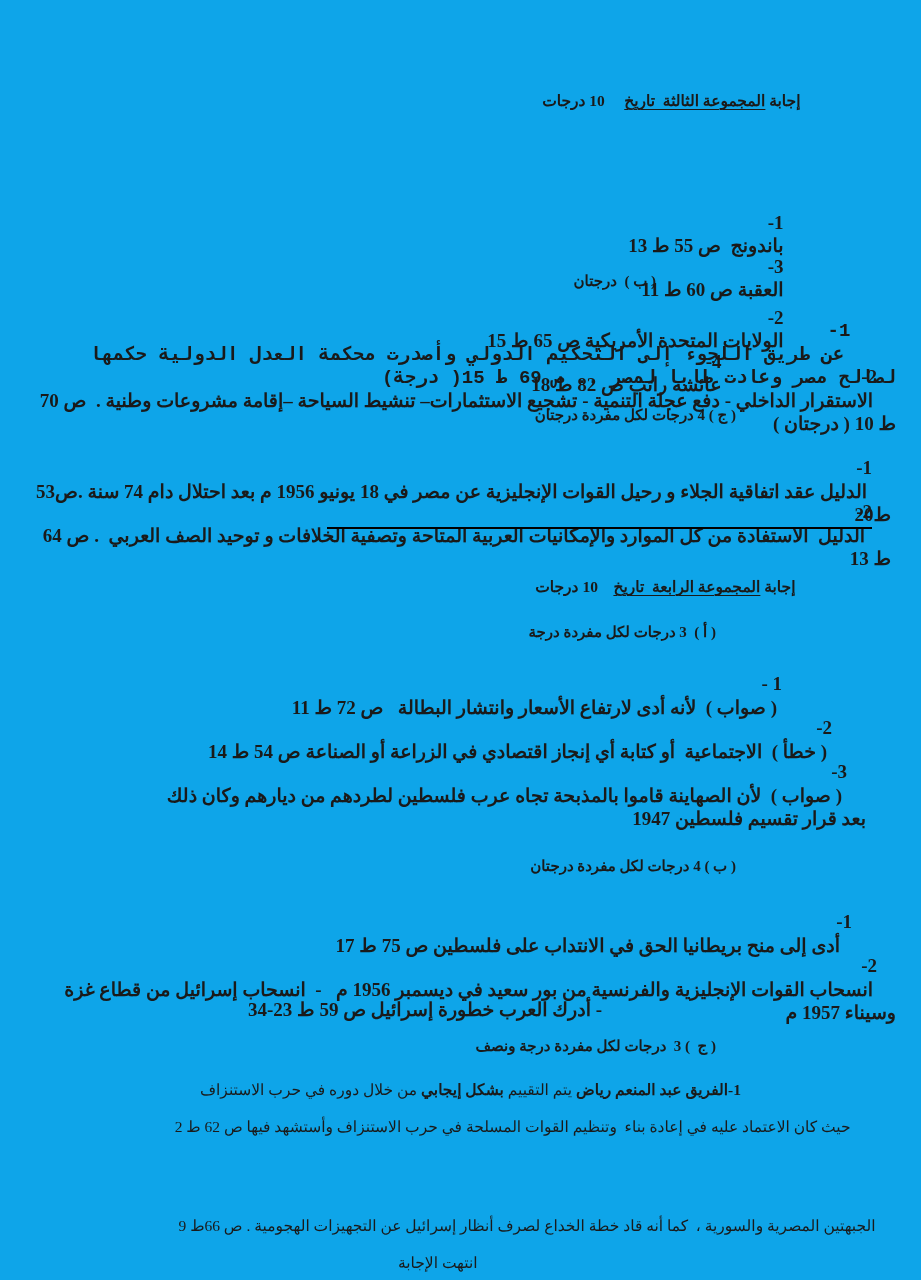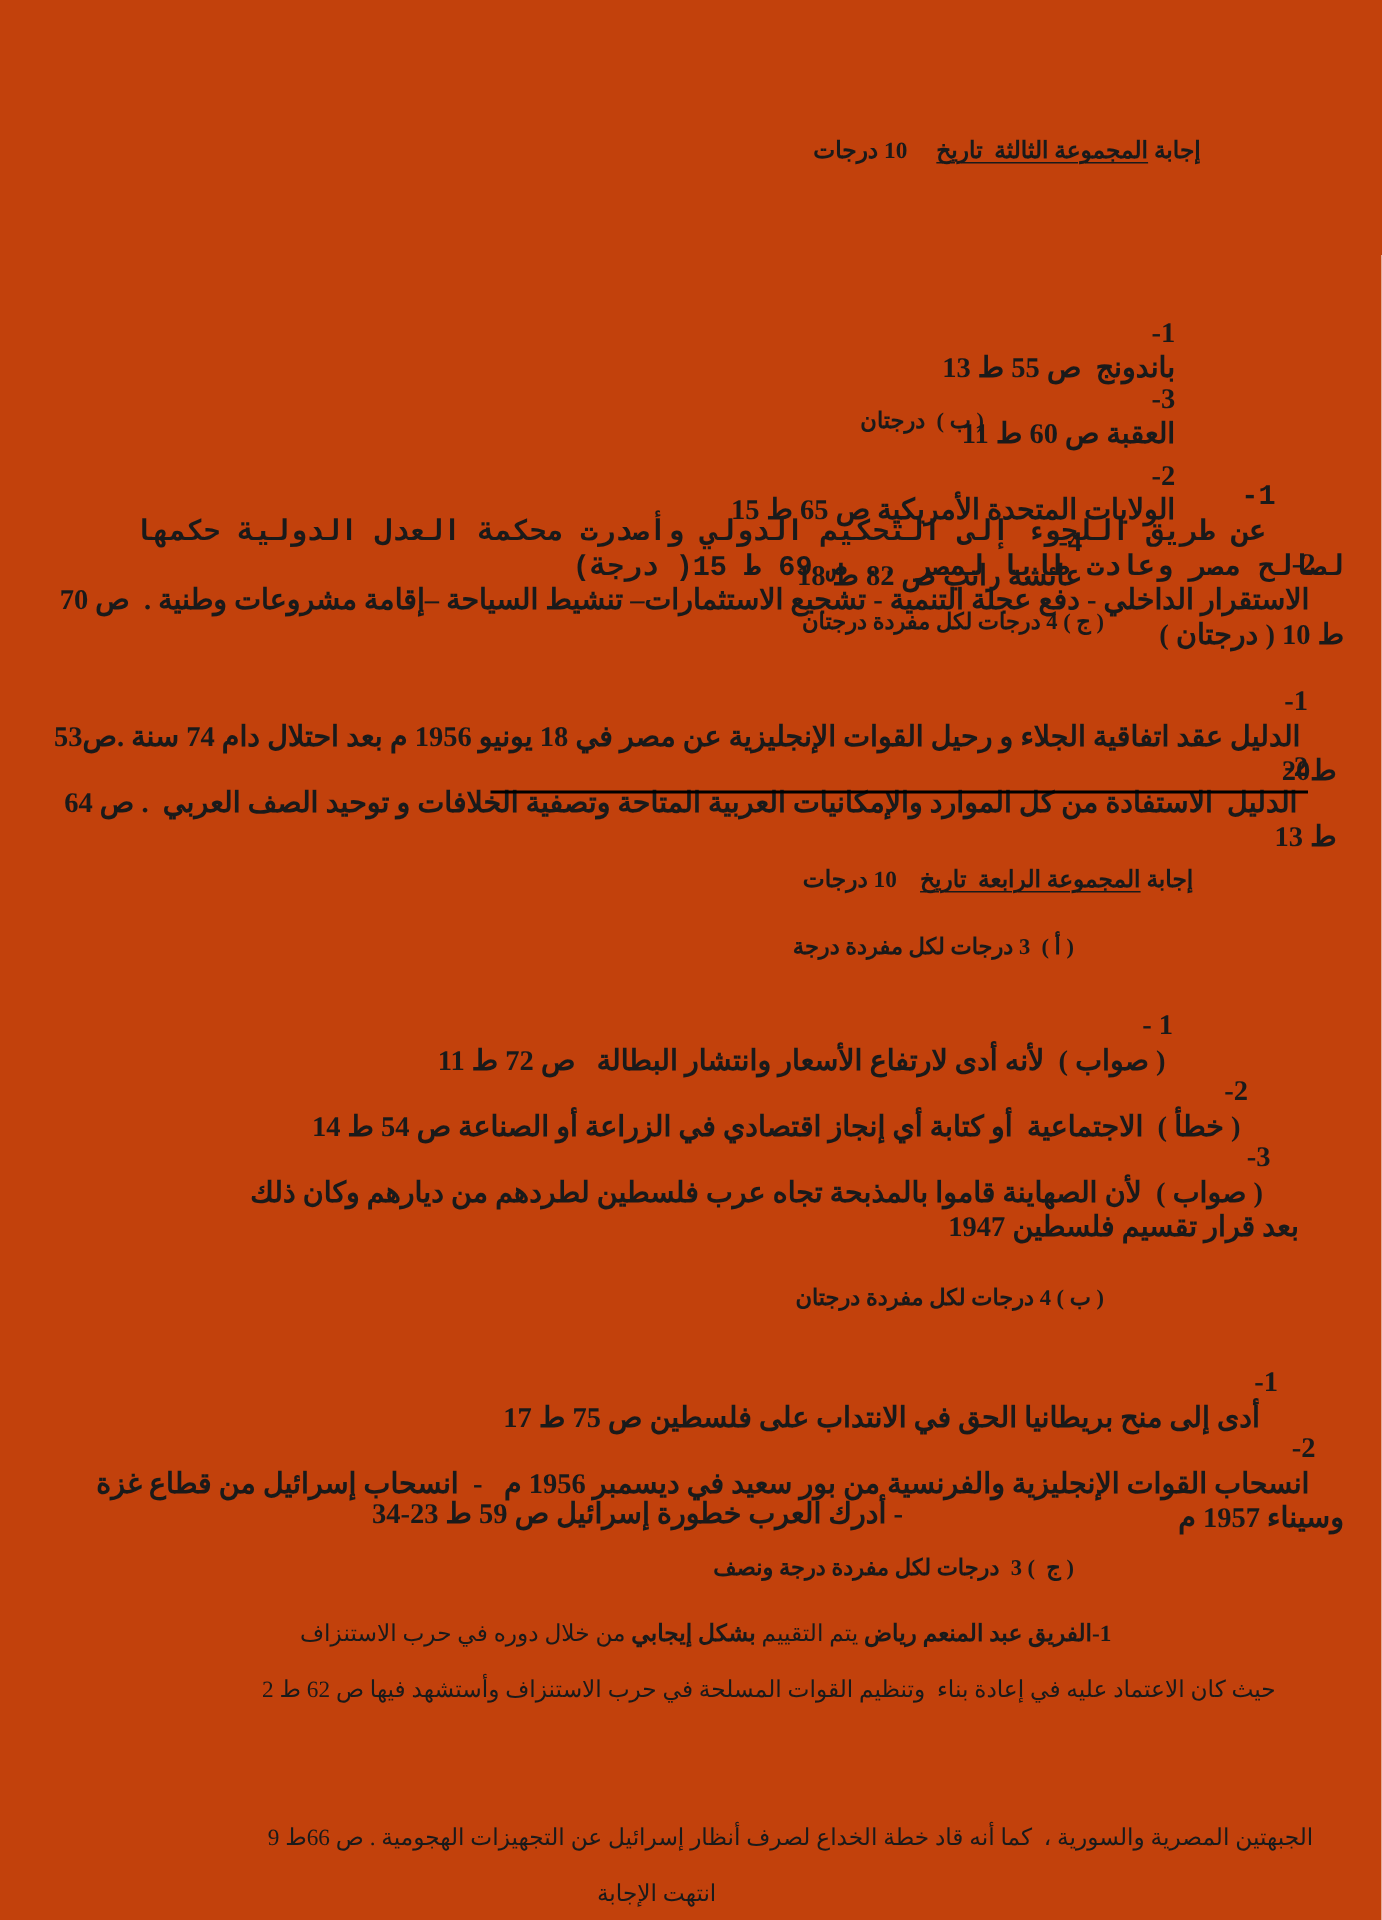--- a/index.html
+++ b/index.html
@@ -15,21 +15,21 @@
     color: #1a1a1a;
     overflow: hidden;
     position: relative;
   }
   .page {
     width: 921px;
     height: 1280px;
     box-sizing: border-box;
     padding: 12px;
     position: relative;
-    background: #c2410c;
+    background: #0ea5e9;
   }
   .line {
     font-weight: bold;
     direction: rtl;
     text-align: right;
     white-space: pre-wrap;
     line-height: 1.25;
     letter-spacing: 0px;
   }
   

